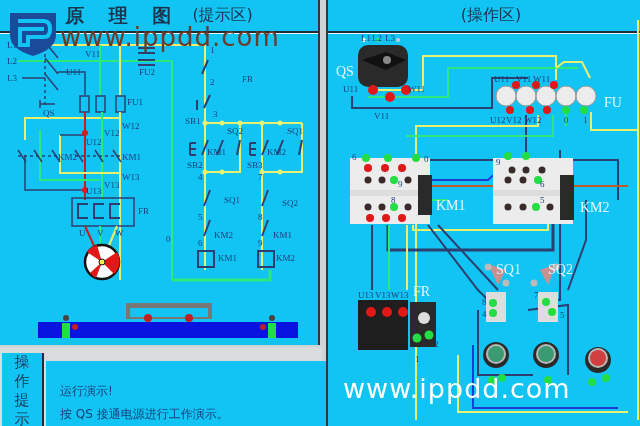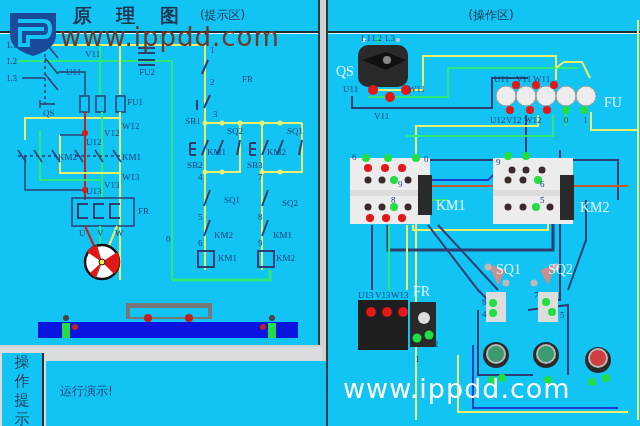--- a/index.html
+++ b/index.html
@@ -2,21 +2,21 @@
 <html><head>
 <meta charset="utf-8">
 <style>
   html,body{margin:0;padding:0;}
   body{width:640px;height:426px;overflow:hidden;background:#cfd3d3;position:relative;font-family:"DejaVu Sans",sans-serif;}
   .panel{position:absolute;background:#12c4f4;}
   #left-panel{left:0;top:0;width:318px;height:345px;border-right:2px solid #2b3a3a;}
   #right-panel{left:326px;top:0;width:314px;height:426px;border-left:2px solid #2b3a3a;}
   .title-bar{position:absolute;left:0;top:0;right:0;height:31px;border-bottom:2px solid #1f2d3a;box-shadow:0 1px 0 #e8f8ff;display:flex;align-items:center;justify-content:center;}
   .title-main{font-family:"DejaVu Sans",sans-serif;font-size:19px;font-weight:bold;letter-spacing:9px;color:#1a3550;}
-  .title-sub{font-size:12px;color:#1a3550;margin-left:12px;}
+  .title-sub{font-size:16px;color:#1a3550;margin-left:12px;}
   #hint-area{position:absolute;left:0;top:347px;width:322px;height:79px;background:#d8dcdc;}
   #hint-label{position:absolute;left:2px;top:6px;width:40px;height:73px;background:#12c4f4;border-right:2px solid #1f2d3a;display:flex;flex-direction:column;align-items:center;justify-content:flex-start;}
   #hint-label span{font-size:15px;color:#1a3550;line-height:19px;}
   #hint-content{position:absolute;left:46px;top:14px;width:270px;height:73px;background:#12c4f4;padding-left:15px;}
   .hint-line{position:absolute;left:14px;font-size:12px;color:#1a3f78;}
   svg{position:absolute;left:0;top:0;}
   .lbl{font-family:"Liberation Serif",serif;font-size:9px;fill:#1a3f78;}
   .lbl-w{font-family:"Liberation Serif",serif;font-size:14px;fill:#e6f7ff;}
   .watermark{position:absolute;font-family:"DejaVu Sans",sans-serif;font-weight:normal;}
   #wm-top{left:60px;top:22px;font-size:26px;color:#6b3a2a;letter-spacing:1px;}
@@ -214,20 +214,21 @@
 
 <div id="hint-area">
   <div id="hint-label">
     <span>操</span>
     <span>作</span>
     <span>提</span>
     <span>示</span>
   </div>
   <div id="hint-content">
     <div class="hint-line" style="top:22px;">运行演示!</div>
+    <div class="hint-line" style="top:45px;">按 QS 接通电源进行工作演示。</div>
   </div>
 </div>
 
 <div id="right-panel" class="panel">
   <div class="title-bar">
     <span class="title-sub">(操作区)</span>
   </div>
 
   <svg width="314" height="426">
 

